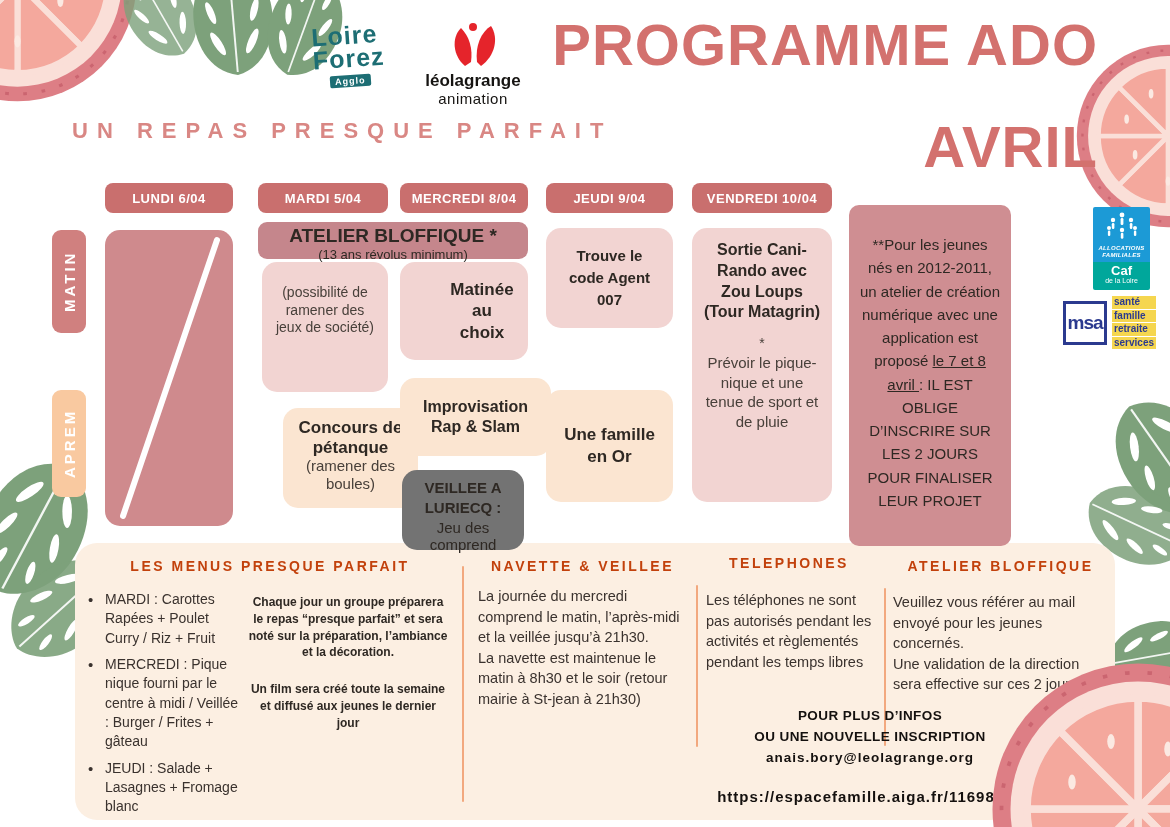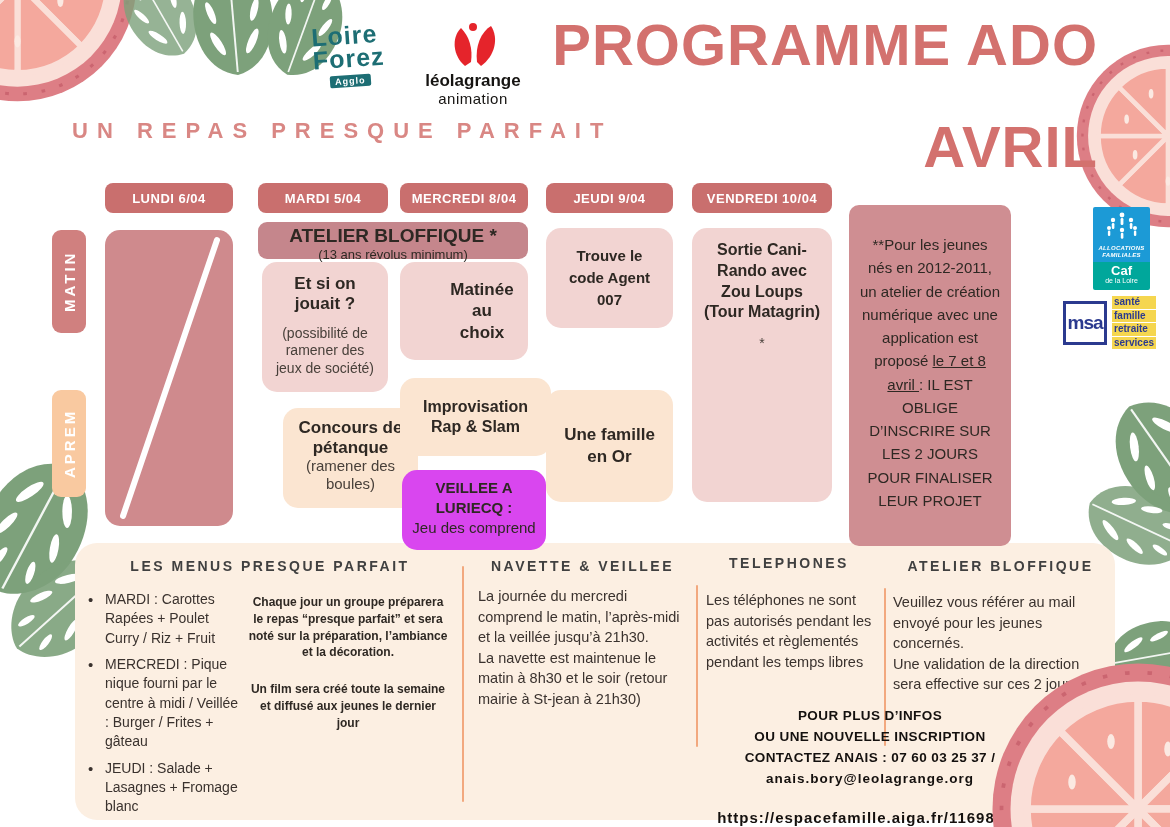--- a/index.html
+++ b/index.html
@@ -26,21 +26,21 @@
   .card{border-radius:15px;text-align:center;box-sizing:border-box;}
   .card-pink{background:#f2d4d2;}
   .card-peach{background:#fbe5d1;}
   .card-mauve{background:#c5868c;}
   .card-rose{background:#cf8e92;}
   .ct{font-weight:bold;color:#2e2823;}
   .cn{color:#48403a;}
 
   
   .panel{background:#fcefe2;border-radius:22px;}
-  .ohead{color:#404040;font-weight:bold;font-size:14px;letter-spacing:2.5px;text-align:center;}
+  .ohead{color:#c2410c;font-weight:bold;font-size:14px;letter-spacing:2.5px;text-align:center;}
   .vdiv{width:2px;background:#f2a87e;border-radius:2px;}
   .body-txt{font-size:14.5px;line-height:1.42;color:#3a322e;}
   .preline{white-space:pre-line;}
   .boldpar{font-weight:bold;font-size:12px;line-height:1.4;text-align:center;color:#2e2823;}
   ul.menu{list-style:none;margin:0;padding:0;font-size:14px;line-height:1.38;}
   ul.menu li{position:relative;padding-left:17px;margin-bottom:7px;}
   ul.menu li::before{content:"•";position:absolute;left:0;top:0;font-size:15px;}
   .contact{font-weight:bold;font-size:13.5px;line-height:1.55;text-align:center;color:#14100e;letter-spacing:.4px;}
   .cta-url{font-weight:bold;font-size:15px;letter-spacing:1px;margin-top:16px;color:#14100e;}
 
@@ -170,53 +170,53 @@
     <line x1="18" y1="286" x2="112" y2="10" stroke="#ffffff" stroke-width="6" stroke-linecap="round"></line>
   </svg>
 </div>
 
 <div class="abs z2 card card-mauve" style="left:258px;top:222px;width:270px;height:37px;border-radius:9px;padding-top:3px;">
   <div class="ct" style="font-size:19px;">ATELIER BLOFFIQUE *</div>
   <div class="cn" style="font-size:13px;color:#2e2823;">(13 ans révolus minimum)</div>
 </div>
 
 <div class="abs z2 card card-pink" style="left:262px;top:262px;width:126px;height:130px;padding:12px 10px;">
-  <div class="ct" style="font-size:17px;line-height:1.2;">Et si on jouait ?</div>
   <div class="cn" style="font-size:14px;margin-top:10px;line-height:1.25;">(possibilité de ramener des jeux de société)</div>
 </div>
 
 <div class="abs z2 card card-pink" style="left:400px;top:262px;width:128px;height:98px;display:flex;align-items:center;justify-content:center;padding:0 14px;">
   <div class="ct" style="font-size:17px;line-height:1.25;margin-left:36px;">Matinée au choix</div>
 </div>
 
 <div class="abs z2 card card-peach" style="left:255px;top:408px;width:135px;height:100px;padding:10px 8px;margin-left:28px;">
   <div class="ct" style="font-size:17px;line-height:1.15;">Concours de pétanque</div>
   <div class="cn" style="font-size:15px;line-height:1.2;">(ramener des boules)</div>
 </div>
 
 <div class="abs z2 card card-peach" style="left:400px;top:378px;width:151px;height:78px;display:flex;align-items:center;justify-content:center;padding:0 6px;">
   <div class="ct" style="font-size:16px;line-height:1.25;">Improvisation Rap &amp; Slam</div>
 </div>
 
-<div class="abs z2 card" style="left:402px;top:470px;width:144px;height:80px;background:#d946ef;padding:8px 4px;">
+<div class="abs z2 card" style="left:402px;top:470px;width:122px;height:80px;background:#737373;padding:8px 4px;">
   <div class="ct" style="font-size:15px;line-height:1.35;">VEILLEE A LURIECQ :</div>
   <div class="cn" style="font-size:15px;color:#2e2823;">Jeu des comprend</div>
 </div>
 
 <div class="abs z2 card card-pink" style="left:546px;top:228px;width:127px;height:100px;display:flex;align-items:center;justify-content:flex-end;padding:0 14px;">
   <div class="ct" style="font-size:15px;line-height:1.45;">Trouve le code Agent 007</div>
 </div>
 
 <div class="abs z2 card card-peach" style="left:546px;top:390px;width:127px;height:112px;display:flex;align-items:center;justify-content:center;padding:0 8px;">
   <div class="ct" style="font-size:17px;line-height:1.3;">Une famille en Or</div>
 </div>
 
 <div class="abs z2 card card-pink" style="left:692px;top:228px;width:140px;height:274px;padding:12px 10px;">
   <div class="ct" style="font-size:16px;line-height:1.3;">Sortie Cani-Rando avec Zou Loups (Tour Matagrin)</div>
   <div class="cn" style="font-size:14px;margin-top:12px;">*</div>
+  <div class="cn" style="font-size:15px;line-height:1.3;margin-top:2px;">Prévoir le pique-nique et une tenue de sport et de pluie</div>
 </div>
 
 <div class="abs z2 card card-rose" style="left:849px;top:205px;width:162px;height:341px;border-radius:10px;padding:28px 10px;font-size:15px;line-height:1.55;color:#2e2823;">
   <span>**Pour les jeunes nés en 2012-2011, un atelier de création numérique avec une application est proposé </span><span style="text-decoration:underline;">le 7 et 8 avril </span><span>: IL EST OBLIGE D’INSCRIRE SUR LES 2 JOURS POUR FINALISER LEUR PROJET</span>
 </div>
 
 <div class="abs z2 caf" style="left:1093px;top:207px;">
   <div class="caf-top">
     <svg width="34" height="30" viewBox="0 0 34 30">
       <g fill="#ffffff">
@@ -274,16 +274,15 @@
 
 <div class="abs z2 body-txt preline" style="left:478px;top:586px;width:212px;">La journée du mercredi comprend le matin, l’après-midi et la veillée jusqu’à 21h30.
 La navette est maintenue le matin à 8h30 et le soir (retour mairie à St-jean à 21h30)</div>
 <div class="abs z2 body-txt" style="left:706px;top:590px;width:172px;">Les téléphones ne sont pas autorisés pendant les activités et règlementés pendant les temps libres</div>
 <div class="abs z2 body-txt preline" style="left:893px;top:592px;width:216px;">Veuillez vous référer au mail envoyé pour les jeunes concernés.
 Une validation de la direction sera effective sur ces 2 jours</div>
 
 <div class="abs z2 contact" style="left:655px;top:706px;width:430px;">
   <div>POUR PLUS D’INFOS</div>
   <div>OU UNE NOUVELLE INSCRIPTION</div>
-  <div>CONTACTEZ ANAIS : 07 60 03 25 37 /</div>
   <div style="letter-spacing:1px;">anais.bory@leolagrange.org</div>
   <div class="cta-url">https://espacefamille.aiga.fr/11698783</div>
 </div>
 
 </body></html>

